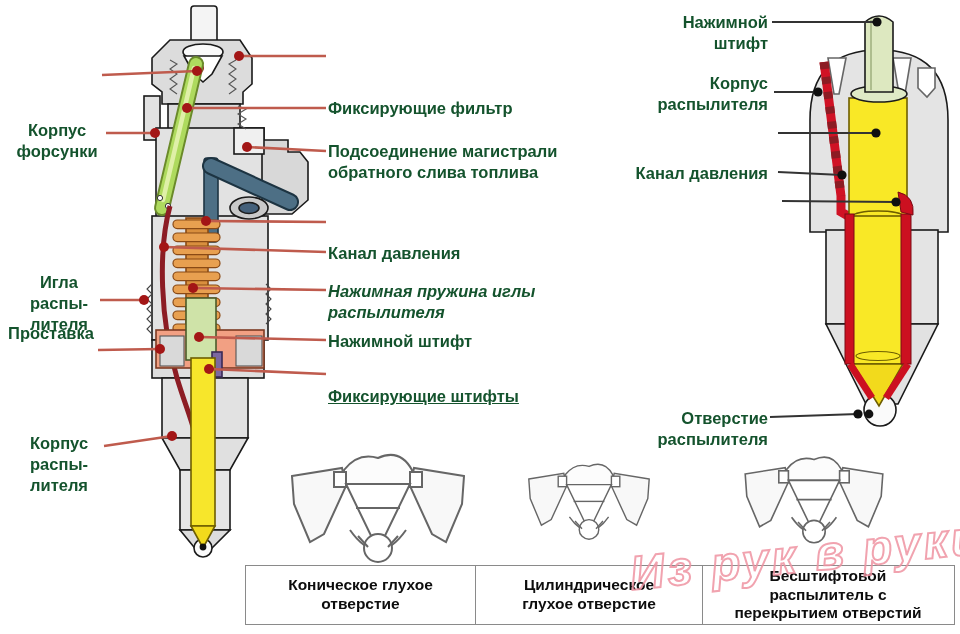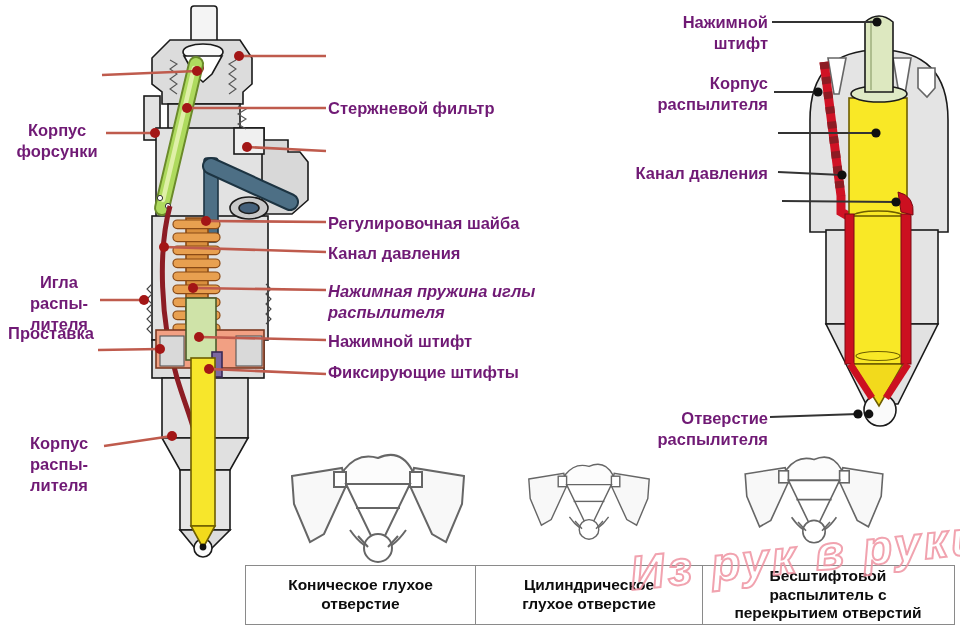--- a/index.html
+++ b/index.html
@@ -2,21 +2,21 @@
 <html><head>
 <meta charset="utf-8">
 <style>
   html,body{margin:0;padding:0;background:#fff;}
   #stage{
     position:relative;width:960px;height:634px;background:#fff;overflow:hidden;
     font-family:"Liberation Sans",sans-serif;
   }
   #diagram-svg{position:absolute;left:0;top:0;z-index:1;}
   .lbl{
-    position:absolute;z-index:3;color:#701a75;font-weight:bold;
+    position:absolute;z-index:3;color:#14532d;font-weight:bold;
     font-size:16.5px;line-height:1.27;white-space:pre-line;
   }
   .lbl.c{text-align:center}
   .lbl.r{text-align:right}
   .lbl.l{text-align:left}
   .cap-table{
     position:absolute;left:245px;top:565px;width:710px;height:60px;z-index:2;
     display:flex;border:1.5px solid #8a8a8a;box-sizing:border-box;
   }
   .cap-cell{
@@ -215,27 +215,28 @@
   <div class="lbl c" style="left:4px;   top:120px; width:106px;">Корпус
 форсунки</div>
   <div class="lbl c" style="left:18px;  top:272px; width:82px;">Игла
 распы-
 лителя</div>
   <div class="lbl c" style="left:2px;   top:323px; width:98px;">Проставка</div>
   <div class="lbl c" style="left:18px;  top:433px; width:82px;">Корпус
 распы-
 лителя</div>
 
-  <div class="lbl l" style="left:328px; top:98px;  width:300px;">Стержневой фильтр</div>
-  <div class="lbl l" style="left:328px; top:213px; width:300px;">Регулировочная шайба</div>
+  <div class="lbl l" style="left:328px; top:98px;  width:300px;">Фиксирующие фильтр</div>
+  <div class="lbl l" style="left:328px; top:141px; width:300px;">Подсоединение магистрали
+обратного слива топлива</div>
   <div class="lbl l" style="left:328px; top:243px; width:300px;">Канал давления</div>
   <div class="lbl l" style="left:328px; top:281px; width:300px;font-style:italic;">Нажимная пружина иглы
 распылителя</div>
   <div class="lbl l" style="left:328px; top:331px; width:300px;">Нажимной штифт</div>
-  <div class="lbl l" style="left:328px; top:362px; width:300px;">Фиксирующие штифты</div>
+  <div class="lbl l" style="left:328px; top:386px; width:300px;text-decoration:underline;">Фиксирующие штифты</div>
 
   <div class="lbl r" style="left:618px; top:12px;  width:150px;">Нажимной
 штифт</div>
   <div class="lbl r" style="left:618px; top:73px;  width:150px;">Корпус
 распылителя</div>
   <div class="lbl r" style="left:568px; top:163px; width:200px;">Канал давления</div>
   <div class="lbl r" style="left:598px; top:408px; width:170px;">Отверстие
 распылителя</div>
 
   <div class="cap-table">

